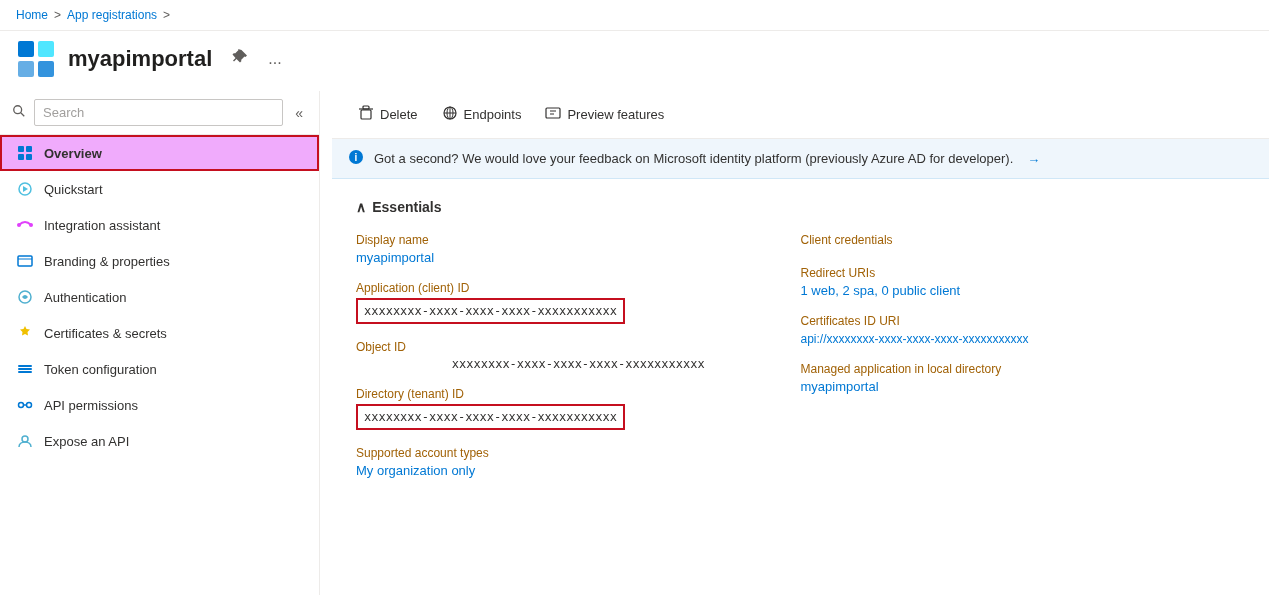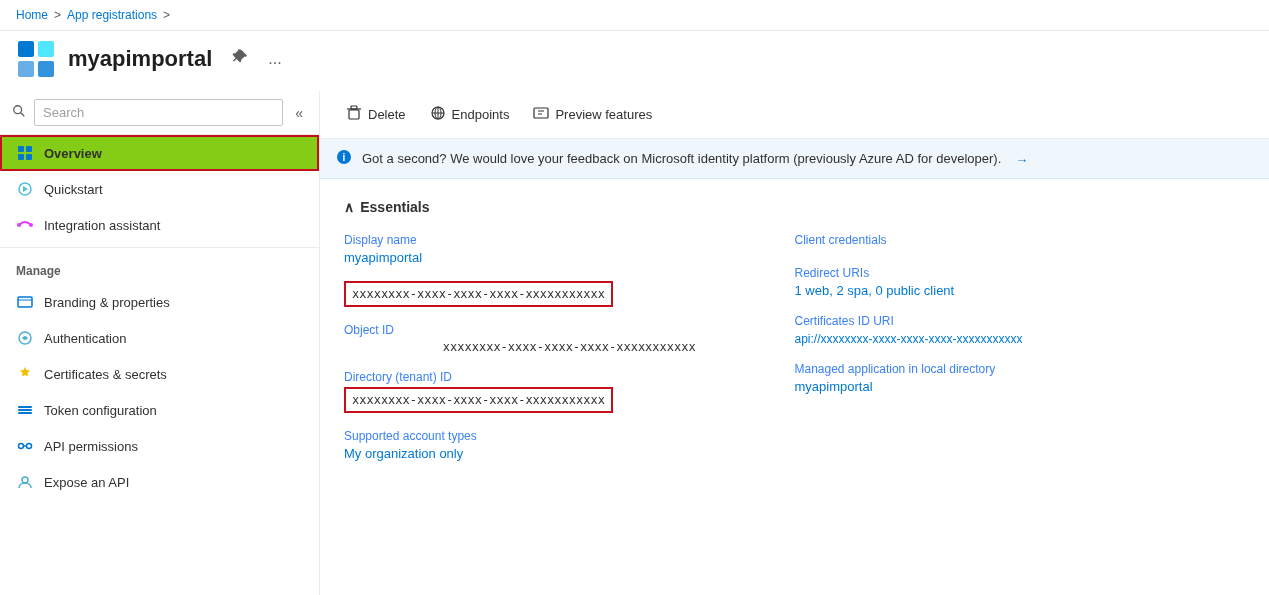--- a/index.html
+++ b/index.html
@@ -16,31 +16,31 @@
 
     
     .app-header { display: flex; align-items: center; padding: 8px 16px 12px 16px; gap: 12px; }
     .app-icon { width: 40px; height: 40px; }
     .app-icon svg { width: 40px; height: 40px; }
     .app-title { font-size: 22px; font-weight: 600; color: #201f1e; }
     .header-icons { display: flex; gap: 12px; align-items: center; margin-left: 4px; }
     .header-icon-btn { background: none; border: none; cursor: pointer; color: #605e5c; font-size: 16px; padding: 2px 4px; }
 
     
-    .main { display: flex; flex: 1; overflow: hidden; }
+    .main { display: flex; flex: 1; overflow: hidden; gap: 12px; }
 
     
     .sidebar { width: 320px; min-width: 320px; border-right: 1px solid #edebe9; display: flex; flex-direction: column; overflow-y: auto; background: #fff; }
     .sidebar-search { display: flex; align-items: center; padding: 8px 12px; border-bottom: 1px solid #edebe9; gap: 8px; }
     .sidebar-search-input { flex: 1; border: 1px solid #c8c6c4; border-radius: 2px; padding: 5px 8px; font-size: 13px; outline: none; color: #323130; }
     .sidebar-search-input::placeholder { color: #a19f9d; }
     .sidebar-collapse { background: none; border: none; cursor: pointer; color: #605e5c; font-size: 14px; padding: 4px; }
 
     .sidebar-item { display: flex; align-items: center; gap: 10px; padding: 9px 16px; cursor: pointer; font-size: 13px; color: #323130; border: none; background: none; width: 100%; text-align: left; }
-    .sidebar-item.active { background: #84cc16; font-weight: 600; outline: 2px solid #c50f1f; outline-offset: -2px; }
+    .sidebar-item.active { background: #f0abfc; font-weight: 600; outline: 2px solid #c50f1f; outline-offset: -2px; }
     .sidebar-item-icon { width: 18px; height: 18px; display: flex; align-items: center; justify-content: center; flex-shrink: 0; }
 
     .sidebar-section-label { padding: 16px 16px 6px 16px; font-size: 12px; font-weight: 600; color: #605e5c; border-top: 1px solid #edebe9; margin-top: 4px; }
 
     
     .content { flex: 1; display: flex; flex-direction: column; overflow-y: auto; background: #fff; }
 
     
     .toolbar { display: flex; align-items: flex-end; gap: 4px; padding: 8px 16px; border-bottom: 1px solid #edebe9; }
     .toolbar-btn { display: flex; align-items: center; gap: 6px; padding: 6px 10px; background: none; border: none; cursor: pointer; color: #323130; font-size: 13px; border-radius: 2px; }
@@ -49,21 +49,21 @@
     .info-banner { display: flex; align-items: center; gap: 10px; padding: 10px 16px; background: #eff6fc; border-bottom: 1px solid #d0e7f7; color: #323130; font-size: 13px; }
     .info-banner-link { color: #0078d4; text-decoration: none; margin-left: 4px; }
 
     
     .essentials-section { padding: 20px 24px; }
     .essentials-header { display: flex; align-items: center; gap: 6px; font-size: 14px; font-weight: 600; color: #323130; margin-bottom: 18px; cursor: pointer; }
 
     .essentials-grid { display: grid; grid-template-columns: 1fr 1fr; gap: 0; }
     .essentials-col { display: flex; flex-direction: column; gap: 0; }
     .essentials-item { margin-bottom: 16px; }
-    .essentials-item-label { font-size: 12px; color: #3b82f6; margin-bottom: 3px; }
+    .essentials-item-label { font-size: 12px; color: #a16207; margin-bottom: 3px; }
     .essentials-item-value { font-size: 13px; color: #323130; }
     .essentials-item-value a { color: #0078d4; text-decoration: none; }
     .essentials-item-box { border: 2px solid #c50f1f; padding: 4px 6px; display: inline-block; }
 
     .monospace { font-family: monospace; font-size: 12px; color: #323130; text-align: center; }
   </style>
 </head>
 <body>
 
 <div class="container">
@@ -141,21 +141,20 @@
         <span class="sidebar-item-icon">
           <svg width="16" height="16" viewBox="0 0 16 16">
             <path d="M2 8 Q8 2 14 8" stroke="#e040fb" stroke-width="2" fill="none"></path>
             <circle cx="2" cy="8" r="2" fill="#e040fb"></circle>
             <circle cx="14" cy="8" r="2" fill="#e040fb"></circle>
           </svg>
         </span>
         <span>Integration assistant</span>
       </div>
 
-      <div class="sidebar-section-label">Manage</div>
 
       <div class="sidebar-item">
         <span class="sidebar-item-icon">
           <svg width="16" height="16" viewBox="0 0 16 16">
             <rect x="1" y="3" width="14" height="10" rx="1" fill="none" stroke="#0078d4" stroke-width="1.5"></rect>
             <line x1="1" y1="6" x2="15" y2="6" stroke="#0078d4" stroke-width="1"></line>
           </svg>
         </span>
         <span>Branding &amp; properties</span>
       </div>
@@ -271,20 +270,21 @@
           <div class="essentials-col">
 
             <div class="essentials-item">
               <div class="essentials-item-label">Display name</div>
               <div class="essentials-item-value">
                 <a href="#">myapimportal</a>
               </div>
             </div>
 
             <div class="essentials-item">
+              <div class="essentials-item-label">Application (client) ID</div>
               <div class="essentials-item-value essentials-item-box monospace">xxxxxxxx-xxxx-xxxx-xxxx-xxxxxxxxxxx</div>
             </div>
 
             <div class="essentials-item">
               <div class="essentials-item-label">Object ID</div>
               <div class="essentials-item-value monospace">xxxxxxxx-xxxx-xxxx-xxxx-xxxxxxxxxxx</div>
             </div>
 
             <div class="essentials-item">
               <div class="essentials-item-label">Directory (tenant) ID</div>

